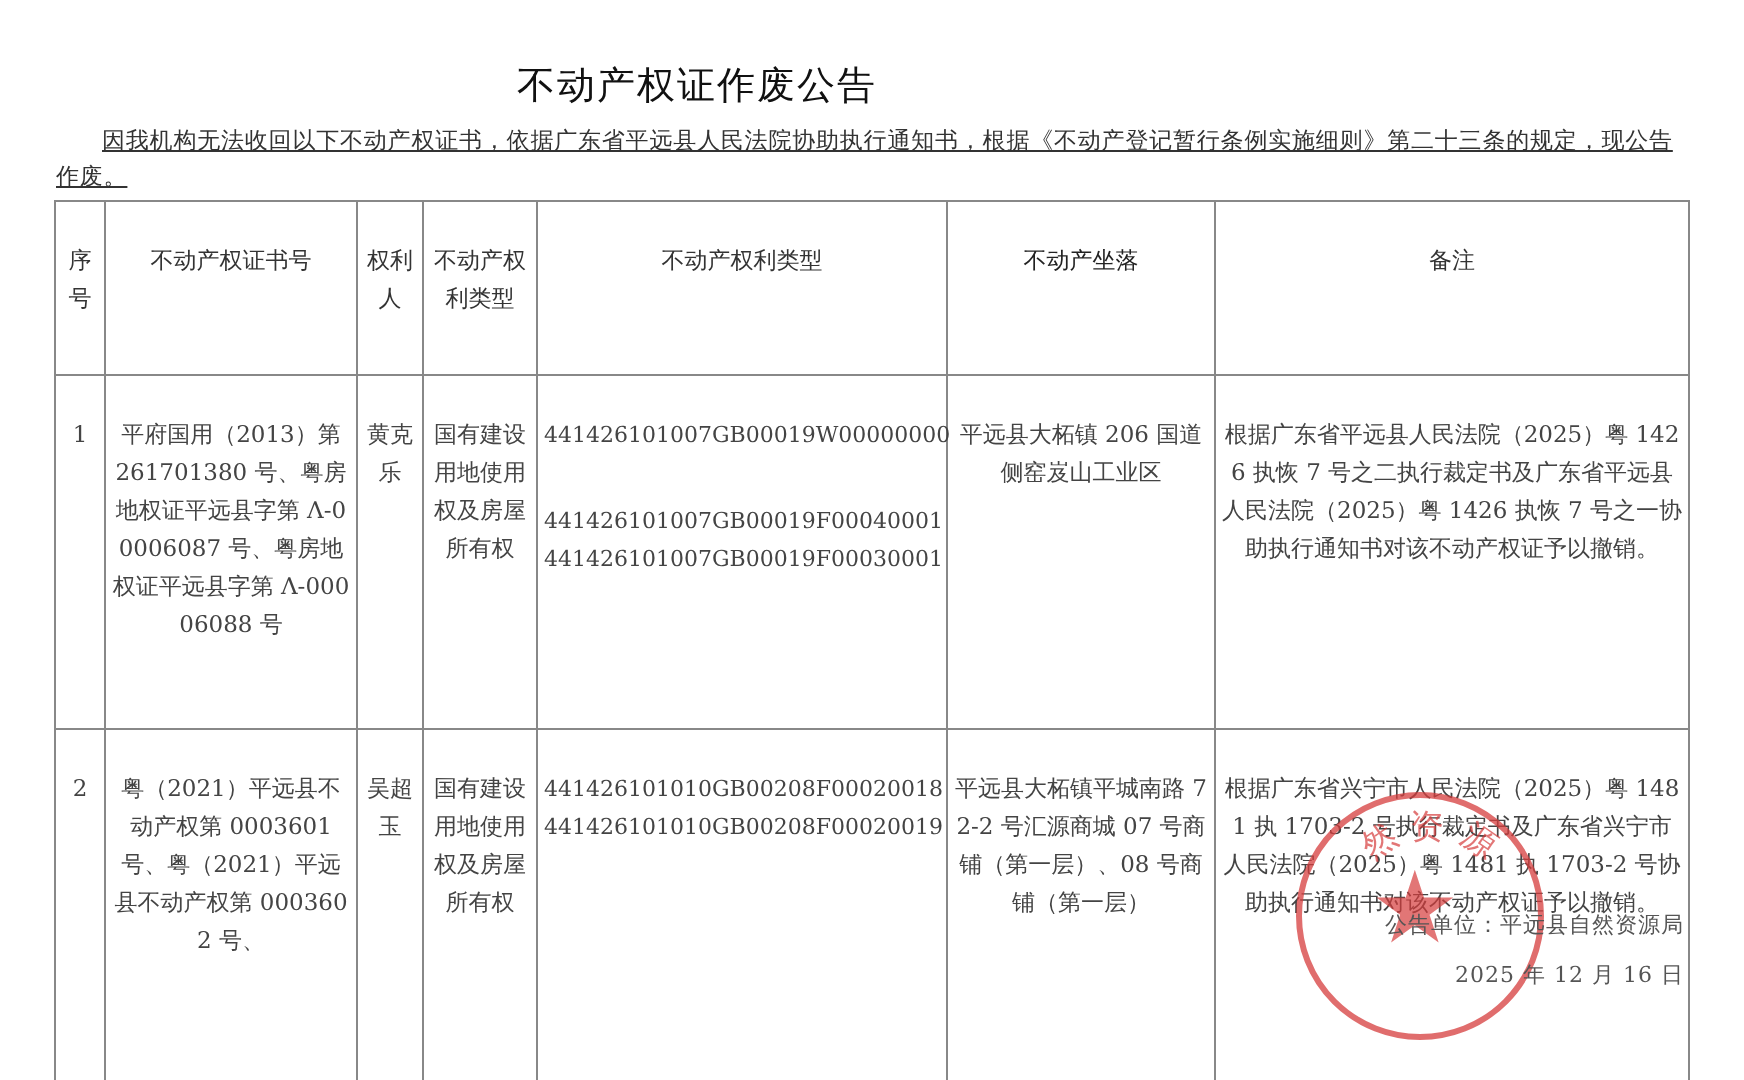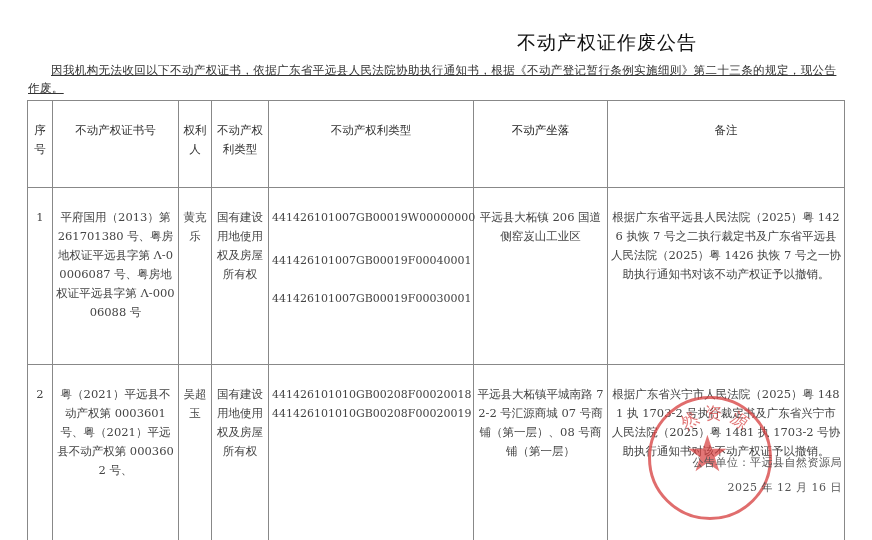--- a/index.html
+++ b/index.html
@@ -1,21 +1,21 @@
 <!DOCTYPE html>
 <html><head>
 <meta charset="utf-8">
 <style>
   html, body { margin: 0; padding: 0; }
   body {
     width: 872px; height: 540px; background: #ffffff; position: relative; overflow: hidden;
     font-family: "DejaVu Serif", "Liberation Serif", serif; color: #333;
   }
   .title {
-    position: absolute; left: 0; top: 30px; width: 697px; text-align: right;
+    position: absolute; left: 0; top: 30px; width: 697px; text-align: center;
     font-family: "DejaVu Sans", "Liberation Sans", sans-serif;
     font-size: 19px; color: #111; letter-spacing: 1px;
   }
   .intro {
     position: absolute; left: 28px; top: 61px; width: 820px;
     font-size: 11.5px; line-height: 18px; color: #333; text-indent: 2em; letter-spacing: 0.4px; text-decoration: underline;
   }
   table.notice {
     position: absolute; left: 27px; top: 100px; width: 817px;
     border-collapse: collapse; table-layout: fixed;
@@ -75,21 +75,21 @@
     </tr>
   </thead>
   <tbody>
     <tr class="row1">
       <td>1</td>
       <td>平府国用（2013）第 261701380 号、粤房地权证平远县字第 Λ-00006087 号、粤房地权证平远县字第 Λ-00006088 号</td>
       <td>黄克乐</td>
       <td>国有建设用地使用权及房屋所有权</td>
       <td class="unit-list">
         <div style="margin-bottom:24px">441426101007GB00019W00000000</div>
-        <div style="margin-bottom:19px">441426101007GB00019F00040001</div>
+        <div style="">441426101007GB00019F00040001</div>
         <div>441426101007GB00019F00030001</div>
       </td>
       <td>平远县大柘镇 206 国道侧窑岌山工业区</td>
       <td>根据广东省平远县人民法院（2025）粤 1426 执恢 7 号之二执行裁定书及广东省平远县人民法院（2025）粤 1426 执恢 7 号之一协助执行通知书对该不动产权证予以撤销。</td>
     </tr>
     <tr class="row2">
       <td>2</td>
       <td>粤（2021）平远县不动产权第 0003601 号、粤（2021）平远县不动产权第 0003602 号、</td>
       <td>吴超玉</td>
       <td>国有建设用地使用权及房屋所有权</td>

